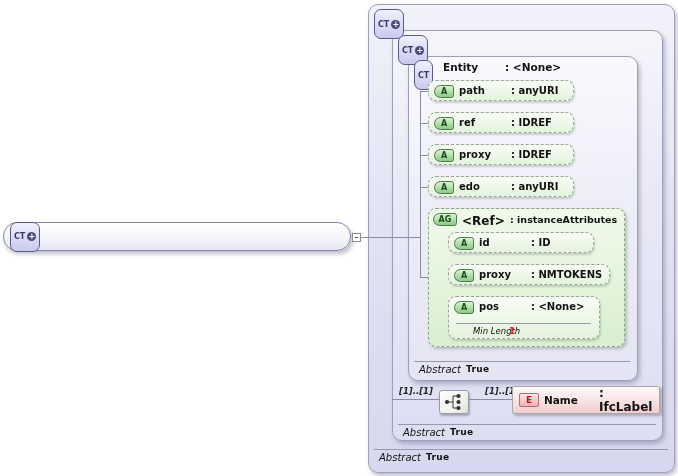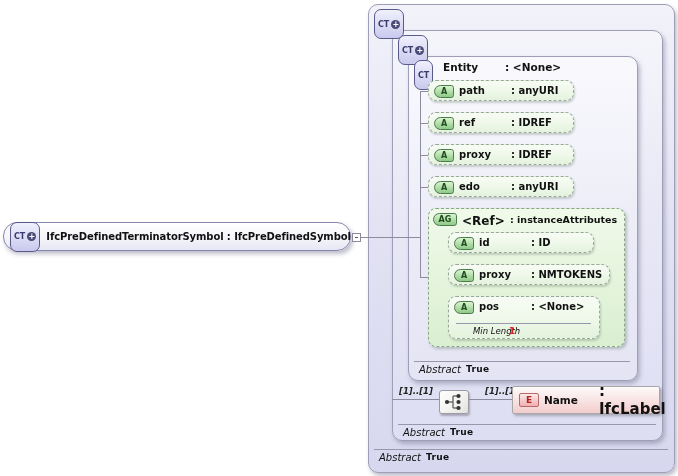--- a/index.html
+++ b/index.html
@@ -94,37 +94,36 @@
     box-shadow:1px 2px 2px rgba(0,0,0,.25);
   }
   .namebox{
     position:absolute;left:512px;top:386px;width:148px;height:28px;box-sizing:border-box;
     border:1px solid #a8a8a8;border-radius:2px;
     background:linear-gradient(180deg,#fefafa 0%,#f8e2e2 55%,#f2cccc 100%);
     box-shadow:2px 2px 3px rgba(0,0,0,.25);
     display:flex;align-items:center;padding-left:6px;
   }
   .namebox .nm{position:absolute;left:31px;font-size:10.5px;font-weight:bold;}
-  .namebox .tp{position:absolute;left:86px;font-size:15px;font-weight:bold;}
+  .namebox .tp{position:absolute;left:86px;font-size:12px;font-weight:bold;}
 </style>
 </head>
 <body>
 
 <div id="canvas">
 
   <div class="lavbox lav1" style="left:368px;top:4px;width:305px;height:467px;"></div>
   <div class="lavbox lav2" style="left:392px;top:30px;width:269px;height:409px;"></div>
   <div class="lavbox lav3" style="left:408px;top:56px;width:228px;height:323px;"></div>
 
   <div class="rootnode">
     <span class="ct-badge">
         <span>CT</span>
         <span class="plus-dot">+</span>
       </span>
-    <span class="lbl">IfcPreDefinedTerminatorSymbol : IfcPreDefinedSymbol</span>
   </div>
   <div class="handle"></div>
 
   <div class="hline" style="left:361px;top:237px;width:60px;"></div>
   <div class="vline" style="left:420px;top:91px;height:187px;"></div>
   <div class="hline" style="left:421px;top:91px;width:7px;"></div>
   <div class="hline" style="left:421px;top:123px;width:7px;"></div>
   <div class="hline" style="left:421px;top:155px;width:7px;"></div>
   <div class="hline" style="left:421px;top:187px;width:7px;"></div>
   <div class="hline" style="left:421px;top:277px;width:20px;"></div>

